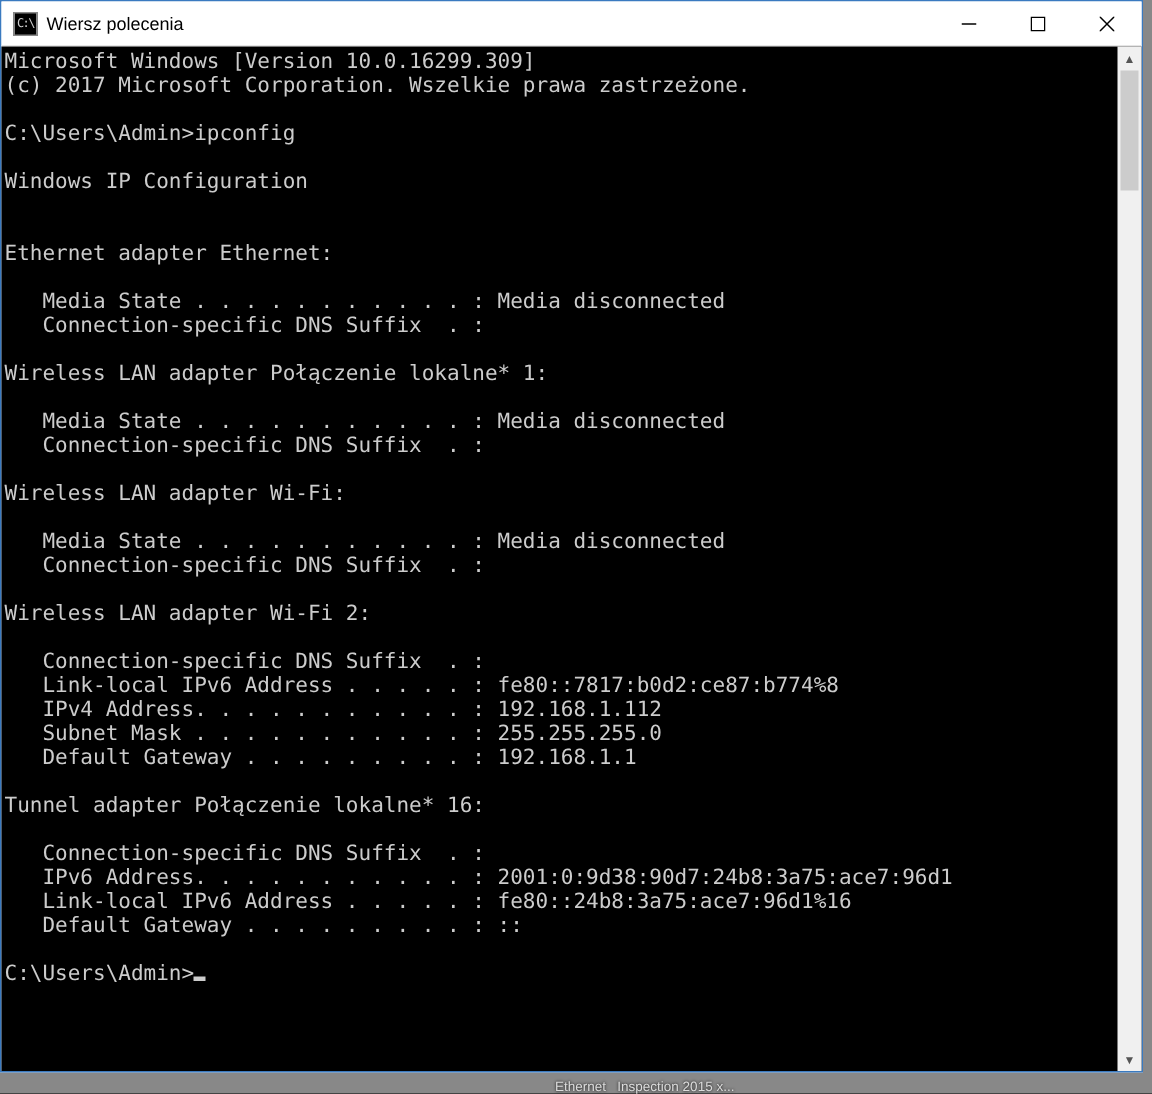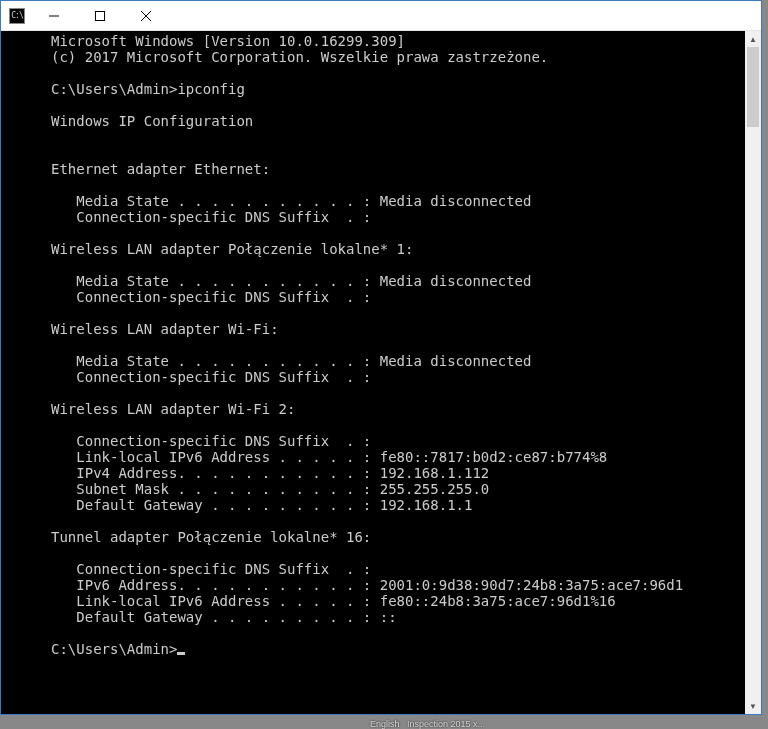--- a/index.html
+++ b/index.html
@@ -67,21 +67,20 @@
     }
     .titlebar-btn svg {
       width: 10px;
       height: 10px;
     }
     .console-body {
       flex: 1;
       background: #000;
       position: relative;
       display: flex;
-      padding-left: 48px;
     }
     .console-content {
       flex: 1;
       color: #ccc;
       font-family: Consolas, "Lucida Console", monospace;
       font-size: 14px;
       line-height: 16px;
       white-space: pre;
       padding: 2px 0 0 2px;
       overflow: hidden;
@@ -128,20 +127,21 @@
       color: #ddd;
       text-shadow: 0 0 2px #000;
     }
   </style>
 </head>
 <body>
 
 <div class="window">
   <div class="titlebar">
     <div class="titlebar-icon">C:\</div>
+    <div class="titlebar-text">Wiersz polecenia</div>
     <div class="titlebar-controls">
       <div class="titlebar-btn">
         <svg viewBox="0 0 10 10">
             <line x1="0" y1="5" x2="10" y2="5" stroke="#000" stroke-width="1"></line>
           </svg>
       </div>
       <div class="titlebar-btn">
         <svg viewBox="0 0 10 10">
             <rect x="0.5" y="0.5" width="9" height="9" fill="none" stroke="#000" stroke-width="1"></rect>
           </svg>
@@ -196,14 +196,14 @@
 C:\Users\Admin&gt;<span class="cursor"></span></div>
     <div class="scrollbar">
       <div class="scrollbar-btn up">▲</div>
       <div class="scrollbar-thumb"></div>
       <div class="scrollbar-btn down">▼</div>
     </div>
   </div>
 </div>
 
 <div class="taskbar-hint">
-  <span>English</span>&nbsp;&nbsp;&nbsp;<span>Inspection 2015 x...</span>
+  <span>Ethernet</span>&nbsp;&nbsp;&nbsp;<span>Inspection 2015 x...</span>
 </div>
 
 </body></html>

